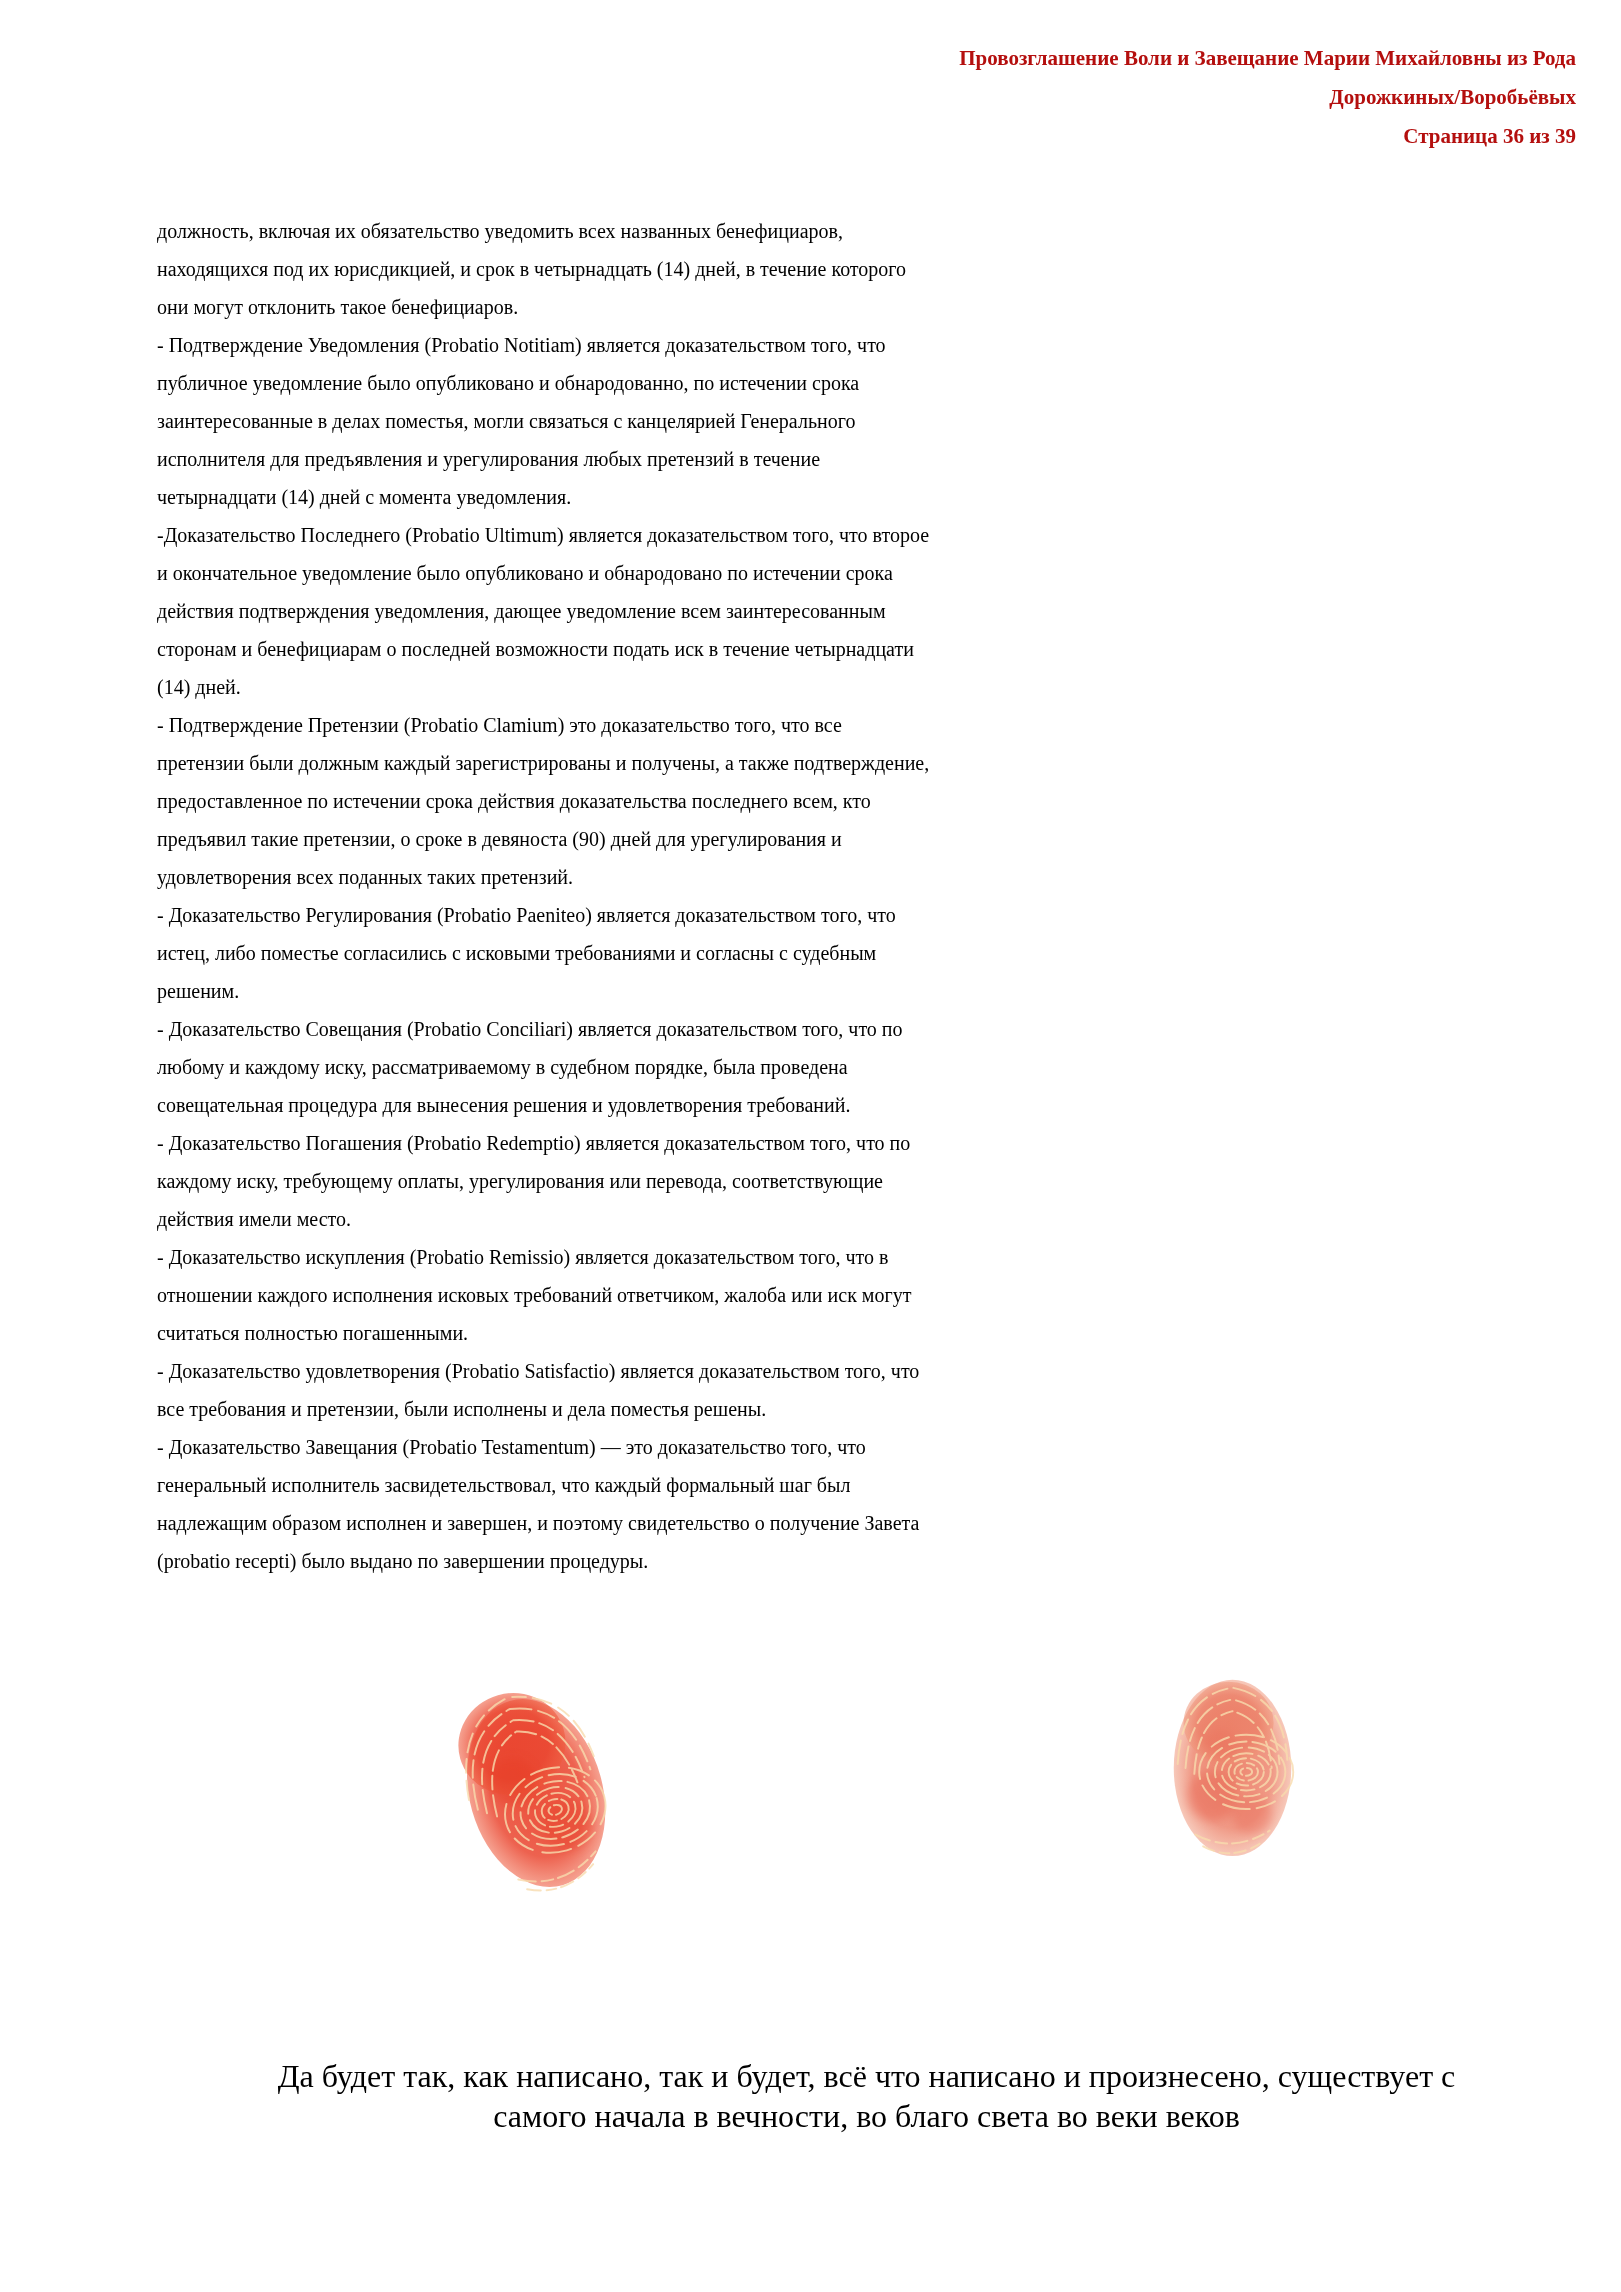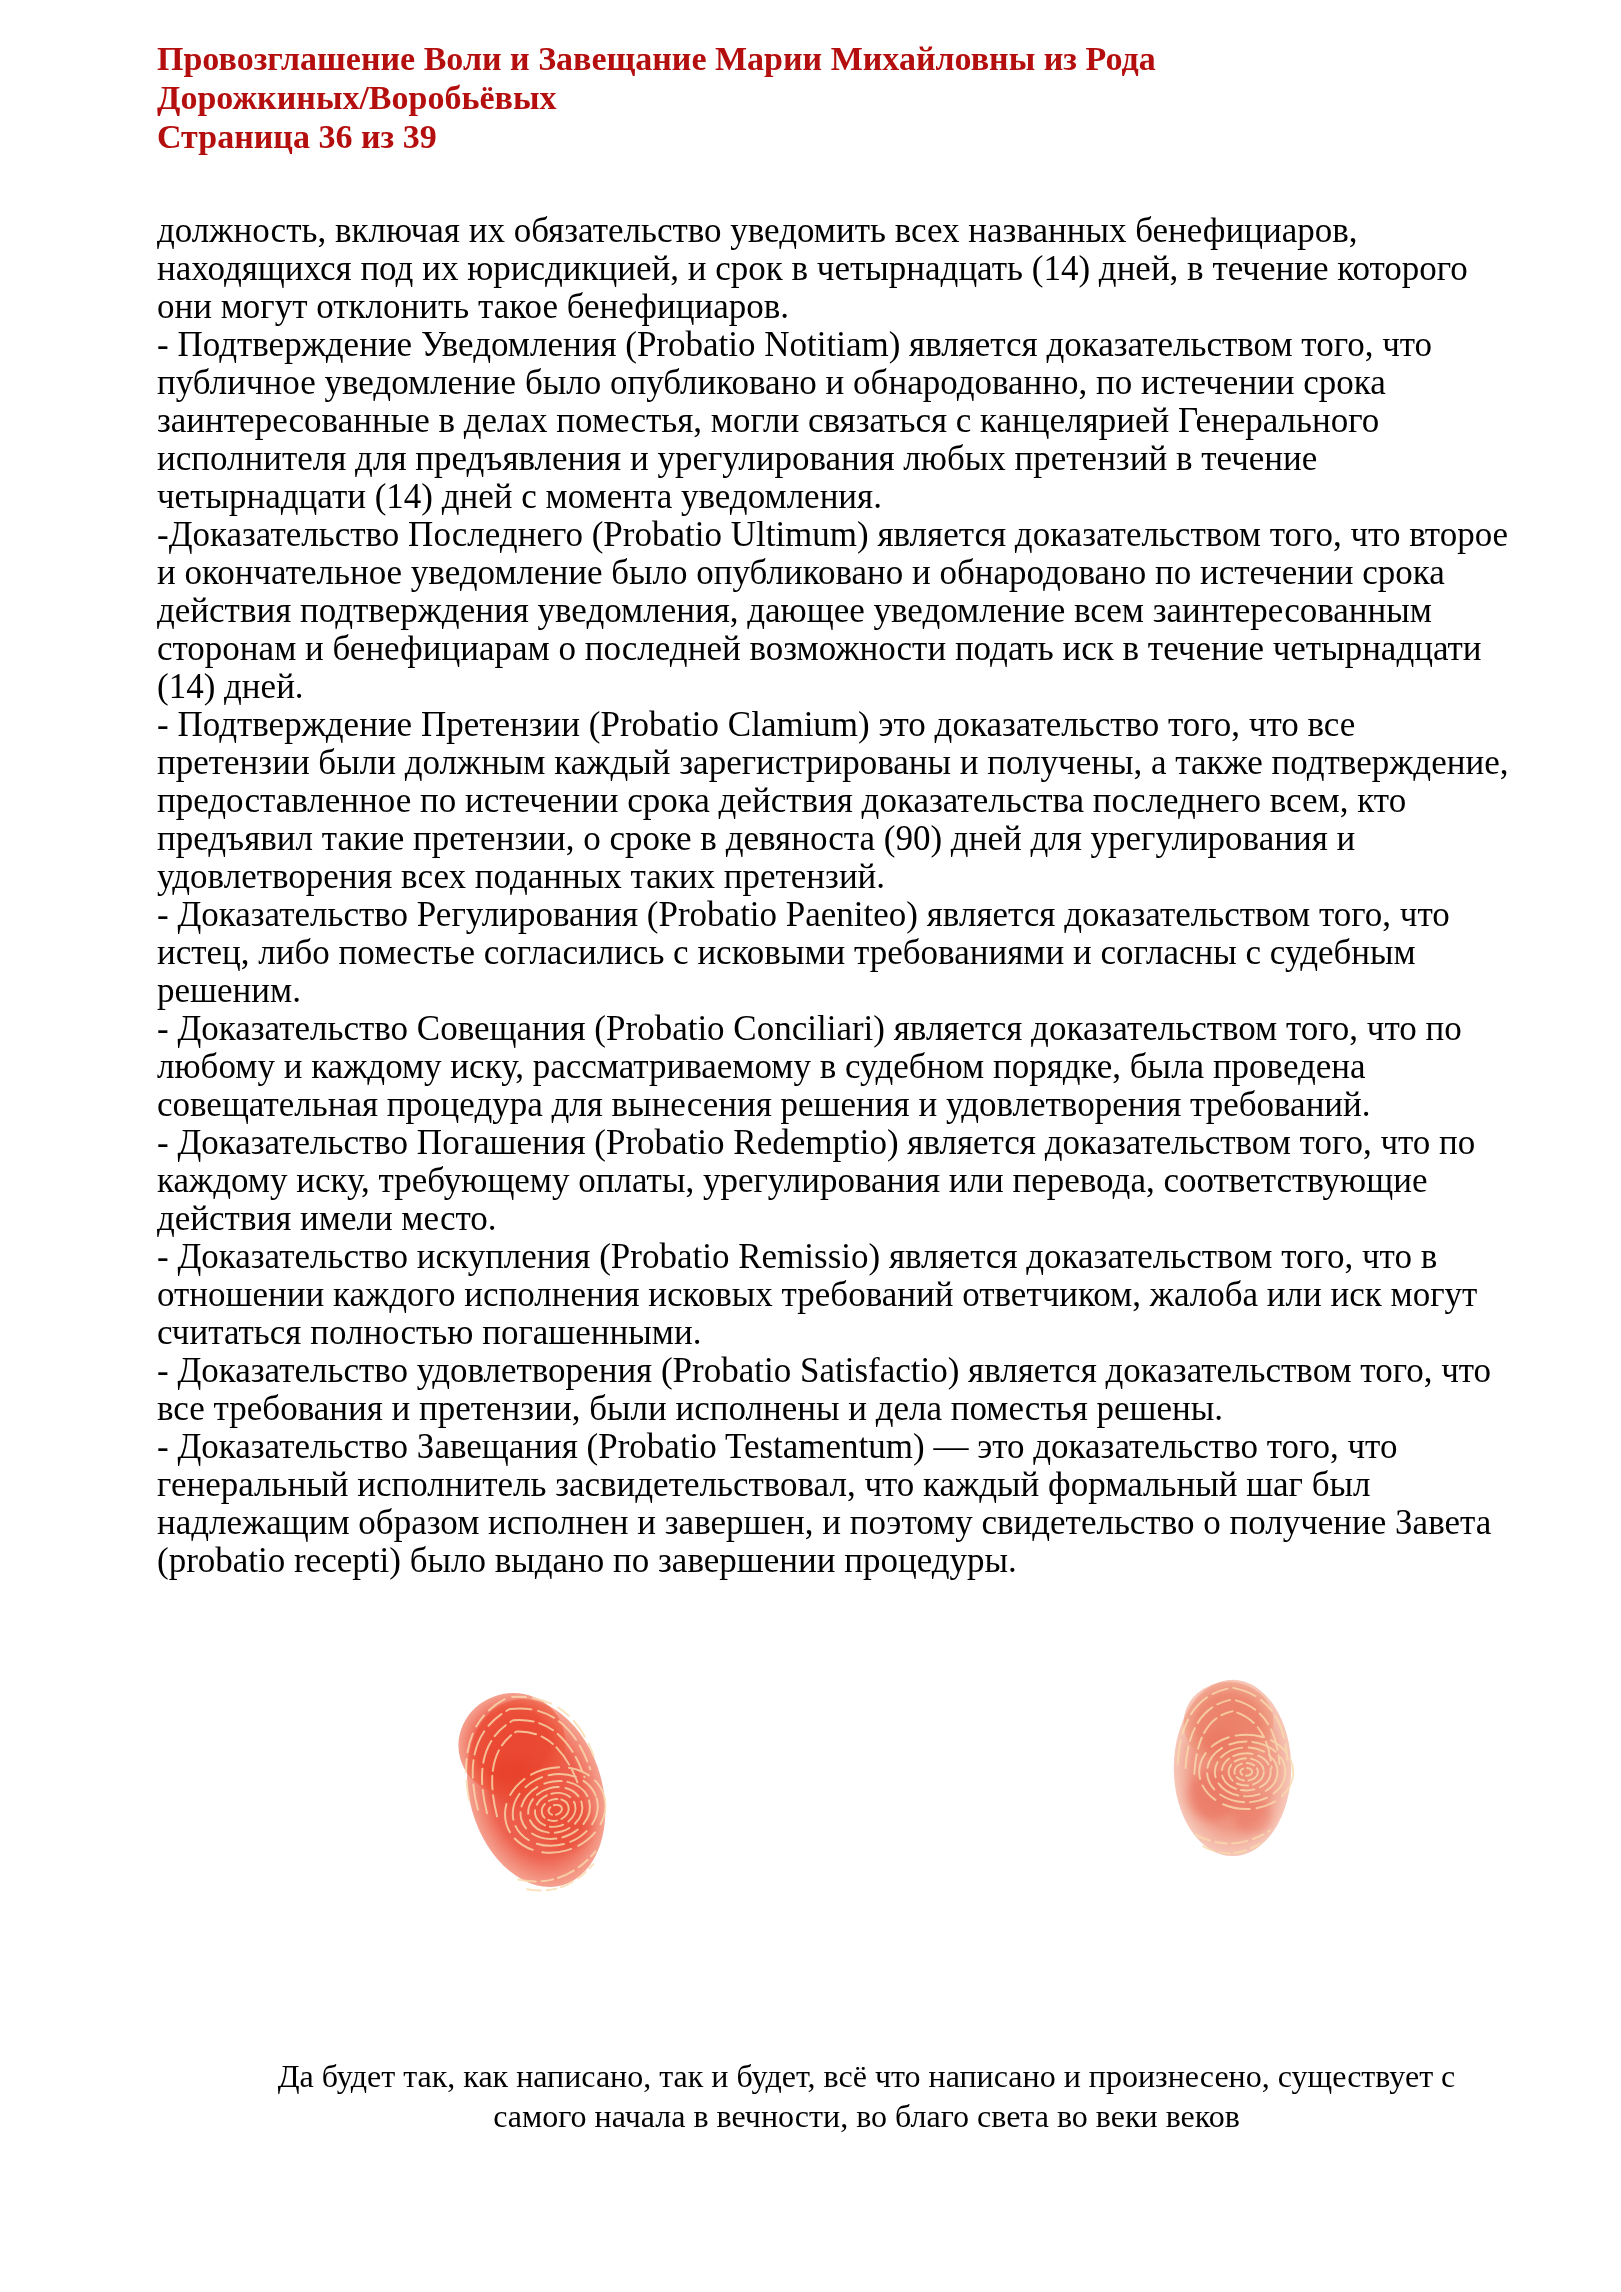--- a/index.html
+++ b/index.html
@@ -6,28 +6,28 @@
   .page {
     position:relative;
     width:1621px; height:2293px;
     background:#ffffff;
     font-family:"Liberation Serif","DejaVu Serif",serif;
     color:#000000;
     overflow:hidden;
   }
   .title-block {
     position:absolute; top:39px; left:157px; width:1419px;
-    text-align:left;
+    text-align:right;
     font-weight:bold;
-    font-size:34px; line-height:39px;
+    font-size:21px; line-height:39px;
     color:var(--title-color,#b40f0e);
   }
   .body-block {
     position:absolute; top:212px; left:157px; width:1419px;
-    font-size:35px; line-height:38px;
+    font-size:20px; line-height:38px;
   }
   .body-line { white-space:pre; }
   .blessing-block {
     position:absolute; top:2056px; left:157px; width:1419px;
     text-align:center;
     font-size:32px; line-height:40px;
   }
   .fp { position:absolute; }
   .fp-left  { left:446px;  top:1666px; width:176px; height:240px; }
   .fp-right { left:1162px; top:1666px; width:142px; height:201px; }

